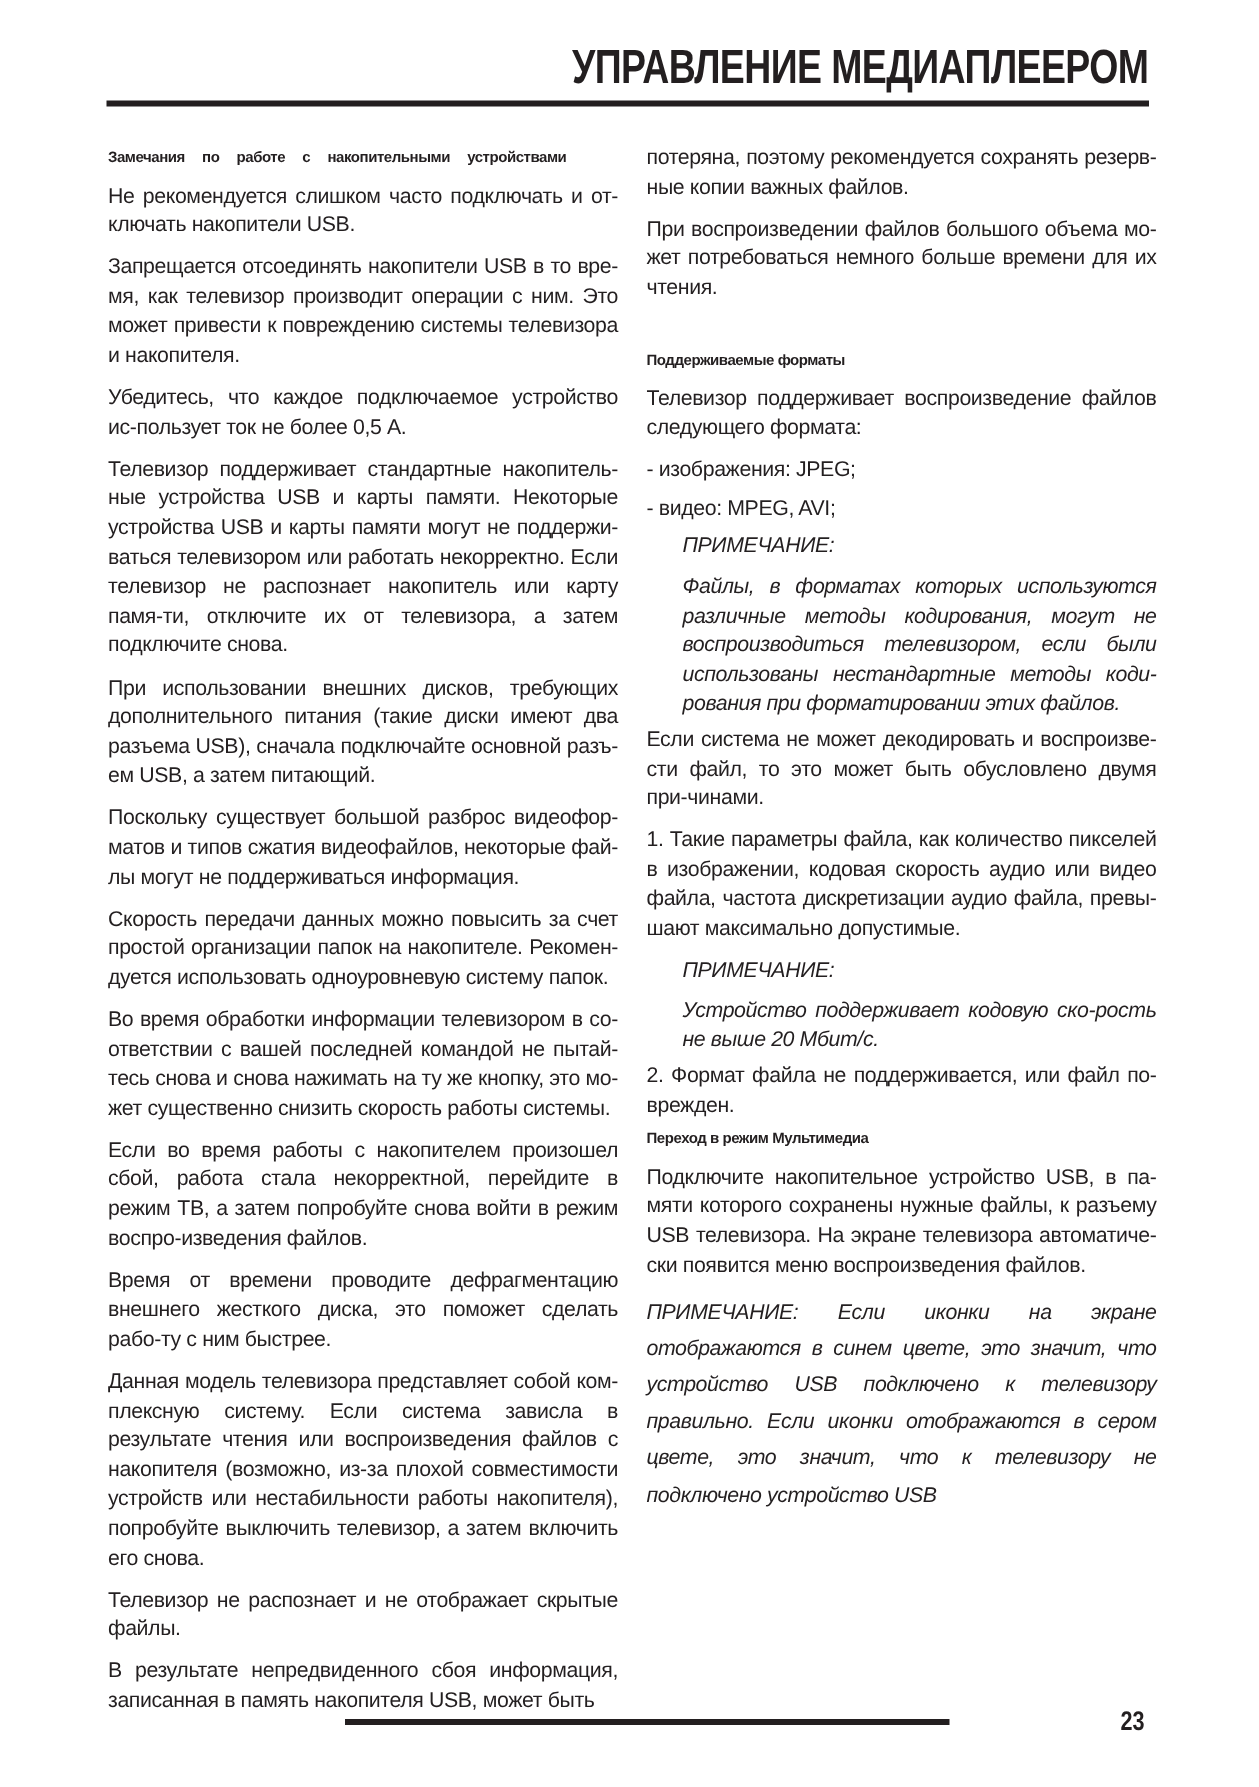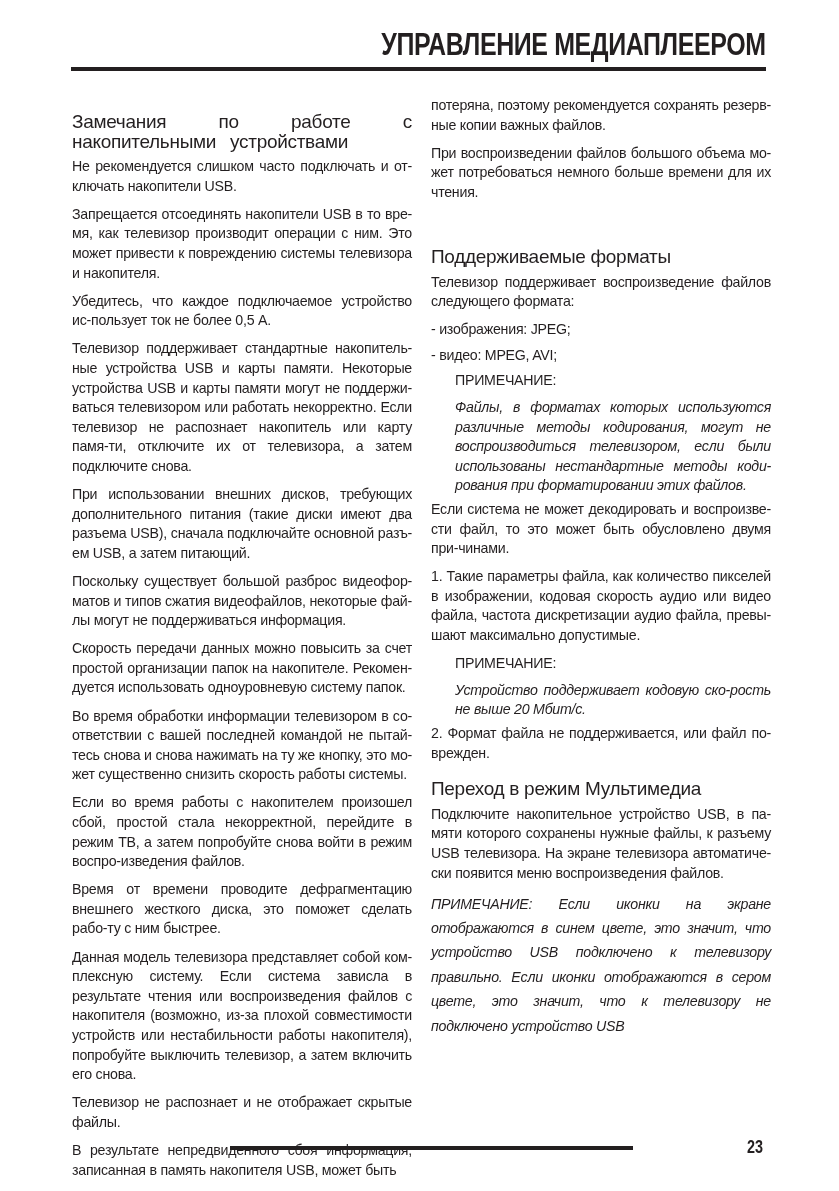--- a/index.html
+++ b/index.html
@@ -6,23 +6,23 @@
   body { width:839px; height:1191px; position:relative; overflow:hidden;
          font-family:"Liberation Sans Narrow","Liberation Sans", sans-serif; color:#231f20; }
   .page-title { position:absolute; right:73px; top:26px; font-family:"Liberation Sans", sans-serif;
     font-weight:bold; font-size:32px; letter-spacing:-0.5px; transform:scaleX(0.78); transform-origin:right top;
     line-height:36px; color:#231f20; white-space:nowrap; }
   .head-rule { position:absolute; left:71px; top:67px; width:695px; height:4px; background:#231f20; }
   .col { position:absolute; top:96px; width:340px; font-size:14.2px; line-height:19.6px; }
   .col-left { left:72px; }
   .col-right { left:431px; }
   .col p { margin:0 0 8.5px 0; text-align:justify; letter-spacing:-0.25px; }
-  h2 { font-family:"Liberation Sans", sans-serif; font-weight:normal; font-size:19px; line-height:19.6px; margin:16px 0 6px 0; letter-spacing:-0.3px; }
+  h2 { font-family:"Liberation Sans", sans-serif; font-weight:bold; font-size:10px; line-height:19.6px; margin:0 0 6px 0; letter-spacing:-0.3px; }
   h2.just { text-align:justify; text-align-last:left; word-spacing:9px; }
-  .note-label { margin:0 0 7px 24px !important; text-align:center; }
+  .note-label { font-style:italic; margin:0 0 7px 24px !important; text-align:center; }
   .note-body { font-style:italic; margin:0 0 4px 24px !important; }
   .list-item { margin:0 0 6px 0 !important; text-align:center; }
   .note-inline { font-style:italic; line-height:24.4px; margin:0 !important; text-align:left; }
   .spacer { height:20px; }
   b.ok { font-family:"Liberation Sans", sans-serif; font-weight:bold; }
   .foot-rule { position:absolute; left:230px; top:1146px; width:403px; height:4px; background:#231f20; }
   .page-num { position:absolute; left:747px; top:1137px; font-family:"Liberation Sans", sans-serif; font-weight:bold;
     font-size:18px; transform:scaleX(0.8); transform-origin:left top; color:#231f20; }
 </style>
 </head>
@@ -34,21 +34,21 @@
 <div class="col col-left">
   <h2 class="just">Замечания по работе с накопительными устройствами</h2>
   <p>Не рекомендуется слишком часто подключать и от-ключать накопители USB.</p>
   <p>Запрещается отсоединять накопители USB в то вре-мя, как телевизор производит операции с ним. Это может привести к повреждению системы телевизора и накопителя.</p>
   <p>Убедитесь, что каждое подключаемое устройство ис-пользует ток не более 0,5 А.</p>
   <p>Телевизор поддерживает стандартные накопитель-ные устройства USB и карты памяти. Некоторые устройства USB и карты памяти могут не поддержи-ваться телевизором или работать некорректно. Если телевизор не распознает накопитель или карту памя-ти, отключите их от телевизора, а затем подключите снова.</p>
   <p>При использовании внешних дисков, требующих дополнительного питания (такие диски имеют два разъема USB), сначала подключайте основной разъ-ем USB, а затем питающий.</p>
   <p>Поскольку существует большой разброс видеофор-матов и типов сжатия видеофайлов, некоторые фай-лы могут не поддерживаться информация.</p>
   <p>Скорость передачи данных можно повысить за счет простой организации папок на накопителе. Рекомен-дуется использовать одноуровневую систему папок.</p>
   <p>Во время обработки информации телевизором в со-ответствии с вашей последней командой не пытай-тесь снова и снова нажимать на ту же кнопку, это мо-жет существенно снизить скорость работы системы.</p>
-  <p>Если во время работы с накопителем произошел сбой, простой стала некорректной, перейдите в режим ТВ, а затем попробуйте снова войти в режим воспро-изведения файлов.</p>
+  <p>Если во время работы с накопителем произошел сбой, работа стала некорректной, перейдите в режим ТВ, а затем попробуйте снова войти в режим воспро-изведения файлов.</p>
   <p>Время от времени проводите дефрагментацию внешнего жесткого диска, это поможет сделать рабо-ту с ним быстрее.</p>
   <p>Данная модель телевизора представляет собой ком-плексную систему. Если система зависла в результате чтения или воспроизведения файлов с накопителя (возможно, из-за плохой совместимости устройств или нестабильности работы накопителя), попробуйте выключить телевизор, а затем включить его снова.</p>
   <p>Телевизор не распознает и не отображает скрытые файлы.</p>
   <p>В результате непредвиденного сбоя информация, записанная в память накопителя USB, может быть</p>
 </div>
 
 <div class="col col-right">
   <p>потеряна, поэтому рекомендуется сохранять резерв-ные копии важных файлов.</p>
   <p>При воспроизведении файлов большого объема мо-жет потребоваться немного больше времени для их чтения.</p>
   <div class="spacer"></div>

